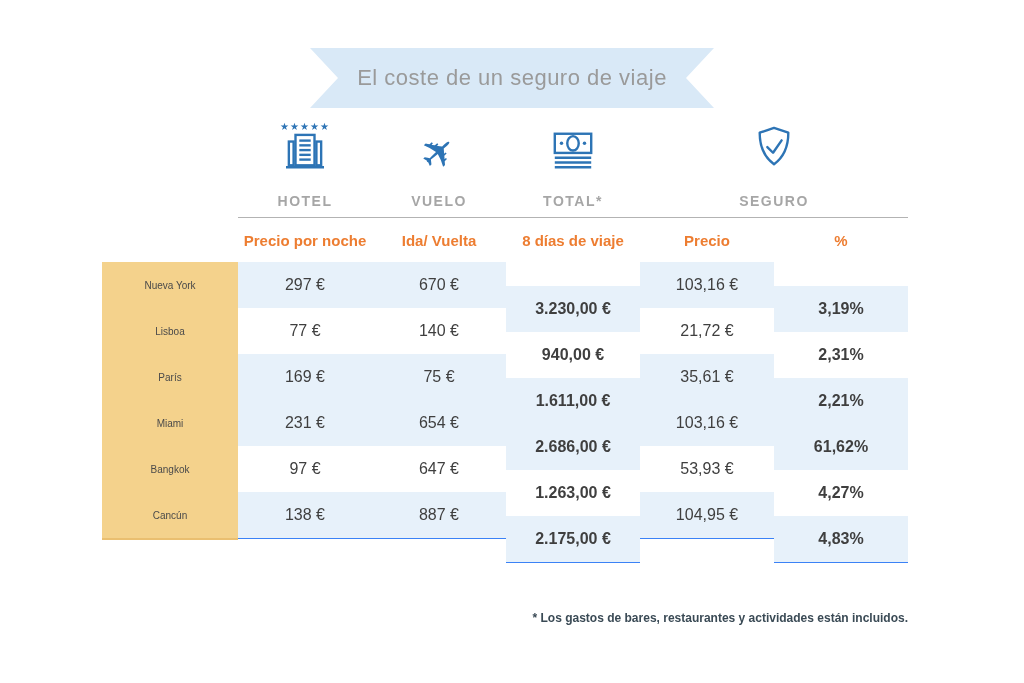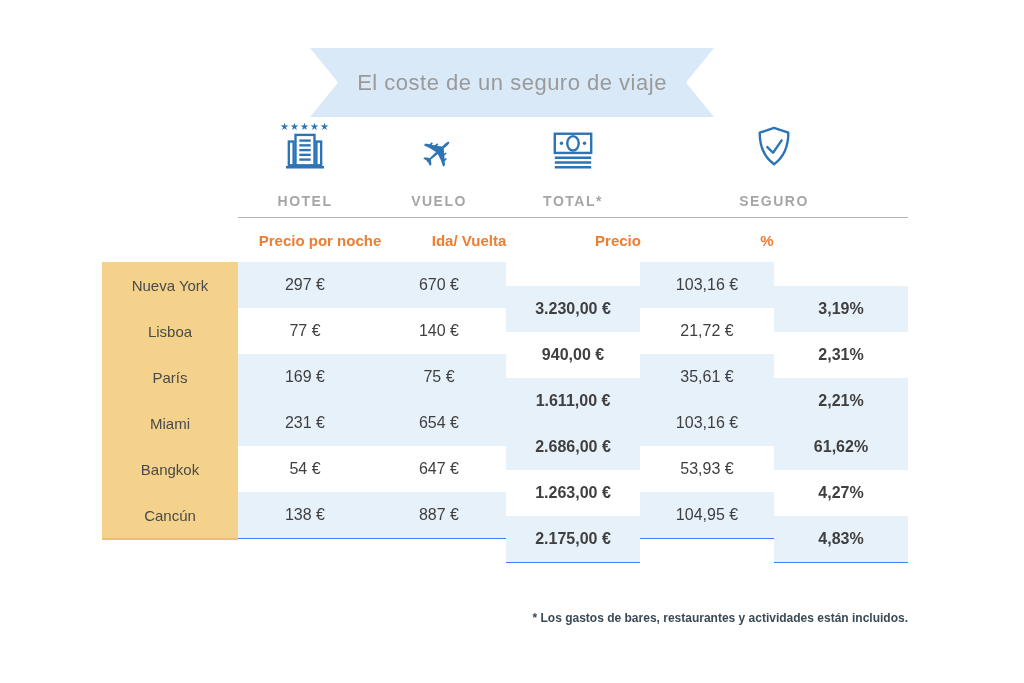--- a/index.html
+++ b/index.html
@@ -2,46 +2,46 @@
 <html><head>
 <meta charset="utf-8">
 <style>
   html,body{margin:0;padding:0;background:#ffffff;}
   .page{
     position:relative;width:1024px;height:683px;background:#ffffff;overflow:hidden;
     font-family:"Liberation Sans","DejaVu Sans",sans-serif;
   }
   
   .ribbon{
-    position:absolute;left:310px;top:48px;width:404px;height:69px;
+    position:absolute;left:310px;top:48px;width:404px;height:60px;
     background:#d9e9f7;
     clip-path:polygon(0 0,100% 0,calc(100% - 28px) 50%,100% 100%,0 100%,28px 50%);
     display:flex;align-items:center;justify-content:center;
   }
   .ribbon span{color:#9a9a9a;font-size:22px;letter-spacing:.5px;}
   
   .grid6{display:grid;grid-template-columns:136px 134px 134px 134px 134px 134px;}
   .icons-row{position:absolute;left:102px;top:122px;width:806px;height:84px;}
   .icon-group{display:flex;flex-direction:column;align-items:center;justify-content:flex-end;}
   .icon-group .stars{font-size:10px;line-height:10px;letter-spacing:1px;color:#2d74b5;margin-bottom:1px;}
   .icon-label{margin-top:18px;font-size:14px;font-weight:600;letter-spacing:1.5px;color:#a6a6a6;}
   .plane-glyph{font-size:42px;line-height:44px;color:#2d74b5;display:inline-block;transform:rotate(-42deg);}
   .seguro-cell{grid-column:5 / 7;}
   
   .divider{position:absolute;left:238px;top:217px;width:670px;height:1px;background:#b3b3b3;}
   
-  .subheader{position:absolute;left:102px;top:218px;width:806px;height:44px;gap:15px;}
+  .subheader{position:absolute;left:102px;top:218px;width:806px;height:44px;}
   .subheader div{display:flex;align-items:center;justify-content:center;
     color:#ed7d31;font-weight:700;font-size:15px;}
   
   .table{position:absolute;left:102px;top:262px;width:806px;}
   .row{height:46px;}
   .cell{display:flex;align-items:center;justify-content:center;
     font-size:16px;color:#3f3f3f;height:46px;box-sizing:content-box;}
-  .cell-city{background:#f4d28c;border-bottom:2px solid #eabf70;font-size:15px;color:#4a4a4a;}
+  .cell-city{background:#f4d28c;border-bottom:2px solid #eabf70;font-size:10px;color:#4a4a4a;}
   .row-blue .cell-data{background:#e7f1fa;border-bottom:1px solid #3b82f6;}
   .row-white .cell-data{background:#ffffff;border-bottom:2px solid #be185d;}
   .cell-bold{font-weight:700;margin-top:24px;}
   
   .footnote{position:absolute;top:611px;right:116px;font-size:12px;font-weight:600;color:#3a4a55;}
   svg .stk{stroke:#2d74b5;stroke-width:2.5;fill:none;}
   svg .fil{fill:#2d74b5;}
 </style>
 </head>
 <body>
@@ -103,20 +103,21 @@
       <div class="icon-label">SEGURO</div>
     </div>
   </div>
 
   <div class="divider"></div>
 
   <div class="subheader grid6">
     <div></div>
     <div>Precio por noche</div>
     <div>Ida/ Vuelta</div>
+    <div>8 días de viaje</div>
     <div>Precio</div>
     <div>%</div>
   </div>
 
   <div class="table">
 
     <div class="row grid6 row-blue">
       <div class="cell cell-city">Nueva York</div>
       <div class="cell cell-data">297 €</div>
       <div class="cell cell-data">670 €</div>
@@ -148,21 +149,21 @@
       <div class="cell cell-city">Miami</div>
       <div class="cell cell-data">231 €</div>
       <div class="cell cell-data">654 €</div>
       <div class="cell cell-data cell-bold">2.686,00 €</div>
       <div class="cell cell-data">103,16 €</div>
       <div class="cell cell-data cell-bold">61,62%</div>
     </div>
 
     <div class="row grid6 row-white">
       <div class="cell cell-city">Bangkok</div>
-      <div class="cell cell-data">54 €</div>
+      <div class="cell cell-data">97 €</div>
       <div class="cell cell-data">647 €</div>
       <div class="cell cell-data cell-bold">1.263,00 €</div>
       <div class="cell cell-data">53,93 €</div>
       <div class="cell cell-data cell-bold">4,27%</div>
     </div>
 
     <div class="row grid6 row-blue">
       <div class="cell cell-city">Cancún</div>
       <div class="cell cell-data">138 €</div>
       <div class="cell cell-data">887 €</div>

